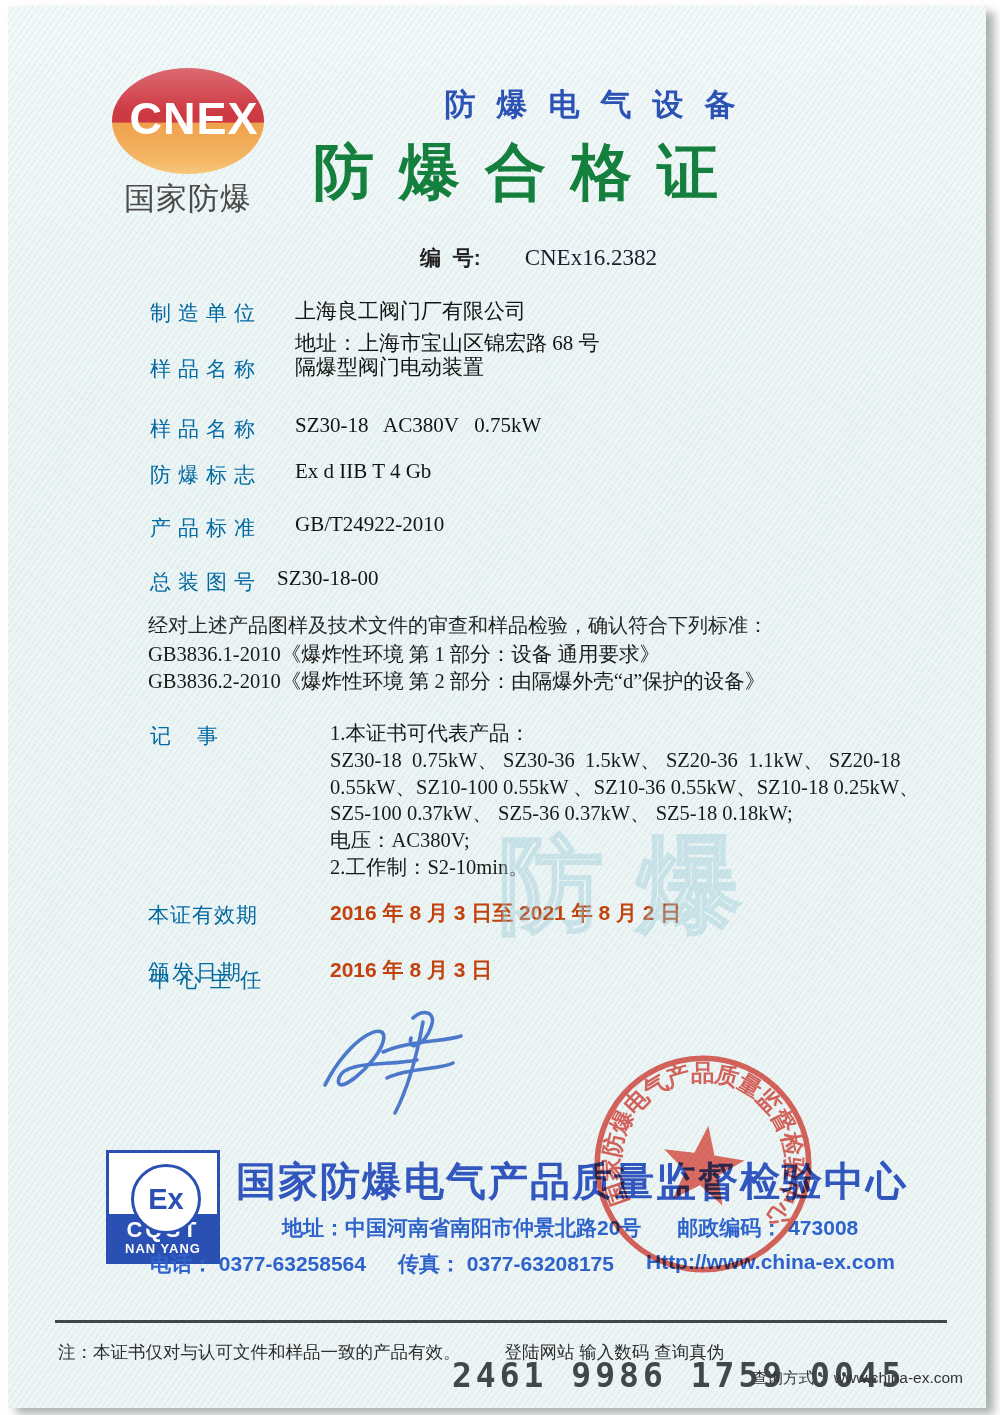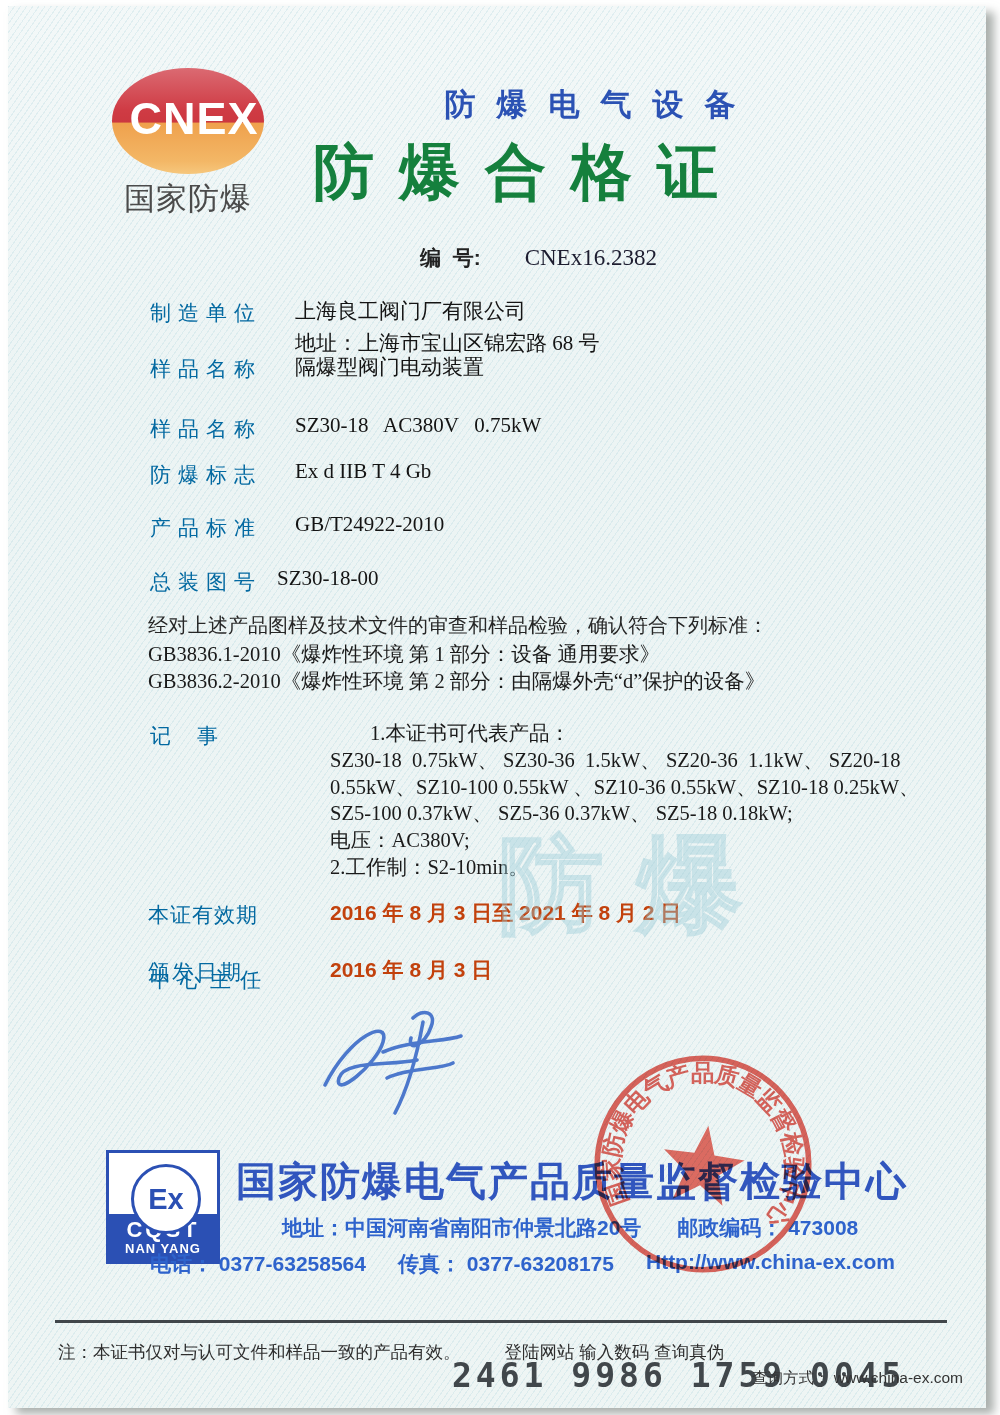--- a/index.html
+++ b/index.html
@@ -102,21 +102,21 @@
 
   <div class="flabel abs" style="left:150px;top:568px;">总装图号</div>
   <div class="fval abs" style="left:277px;top:566px;">SZ30-18-00</div>
 
   <div class="stmt1 abs" style="left:148px;top:612px;">经对上述产品图样及技术文件的审查和样品检验，确认符合下列标准：</div>
   <div class="stmt abs" style="left:148px;top:640px;">GB3836.1-2010《爆炸性环境 第 1 部分：设备 通用要求》</div>
   <div class="stmt abs" style="left:148px;top:667px;">GB3836.2-2010《爆炸性环境 第 2 部分：由隔爆外壳“d”保护的设备》</div>
 
   <div class="flabel abs" style="left:150px;top:722px;letter-spacing:26px;">记事</div>
   <div class="abs notes-body" style="left:330px;top:720px;">
-    <div class="stmt" style="position:static;margin-left:40px;">1.本证书可代表产品：</div>
+    <div class="stmt" style="position:static;">1.本证书可代表产品：</div>
     <div class="stmt" style="position:static;">SZ30-18  0.75kW、 SZ30-36  1.5kW、 SZ20-36  1.1kW、 SZ20-18</div>
     <div class="stmt" style="position:static;">0.55kW、SZ10-100 0.55kW 、SZ10-36 0.55kW、SZ10-18 0.25kW、</div>
     <div class="stmt" style="position:static;">SZ5-100 0.37kW、 SZ5-36 0.37kW、 SZ5-18 0.18kW;</div>
     <div class="stmt" style="position:static;">电压：AC380V;</div>
     <div class="stmt" style="position:static;">2.工作制：S2-10min。</div>
   </div>
 
   <div class="flabel abs" style="left:148px;top:901px;letter-spacing:1px;">本证有效期</div>
   <div class="datev abs" style="left:330px;top:899px;">2016 年 8 月 3 日至 2021 年 8 月 2 日</div>
   <div class="flabel abs" style="left:148px;top:958px;letter-spacing:3px;">颁发日期</div>

